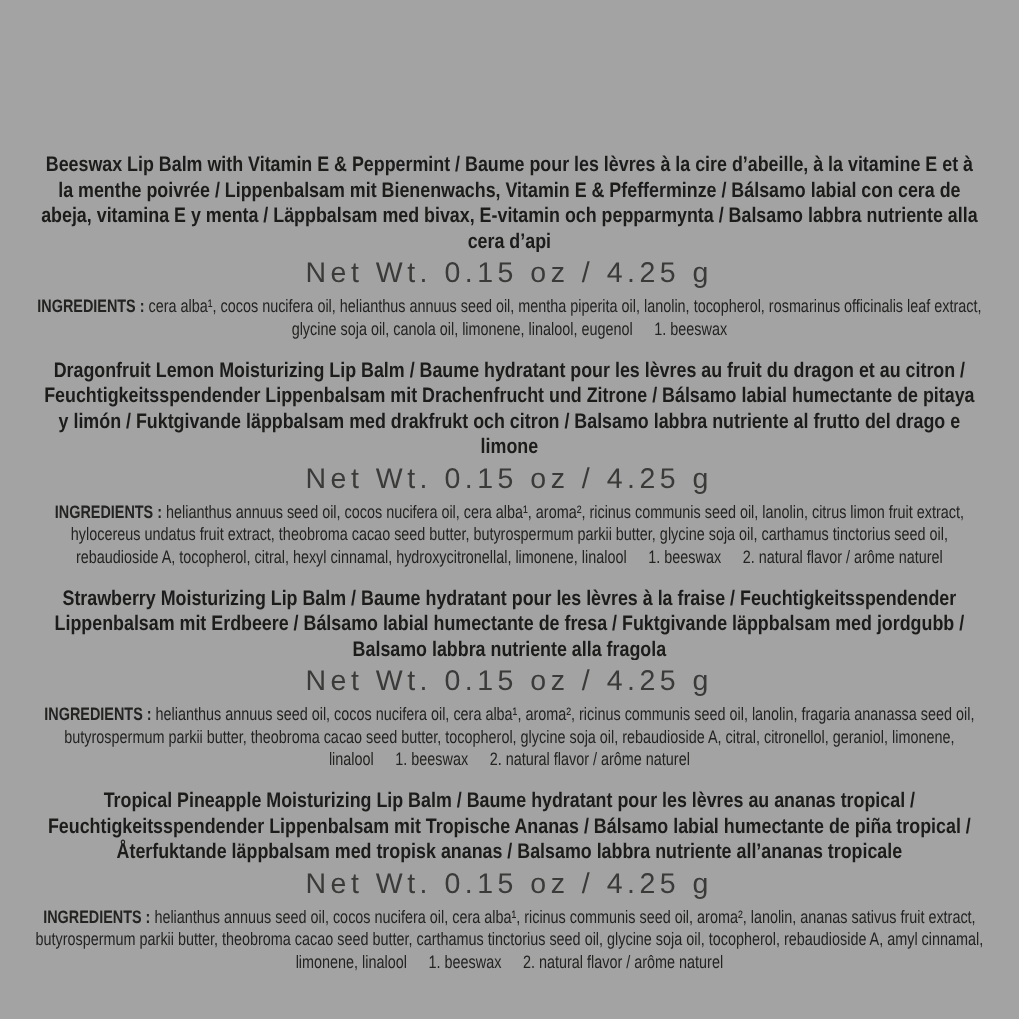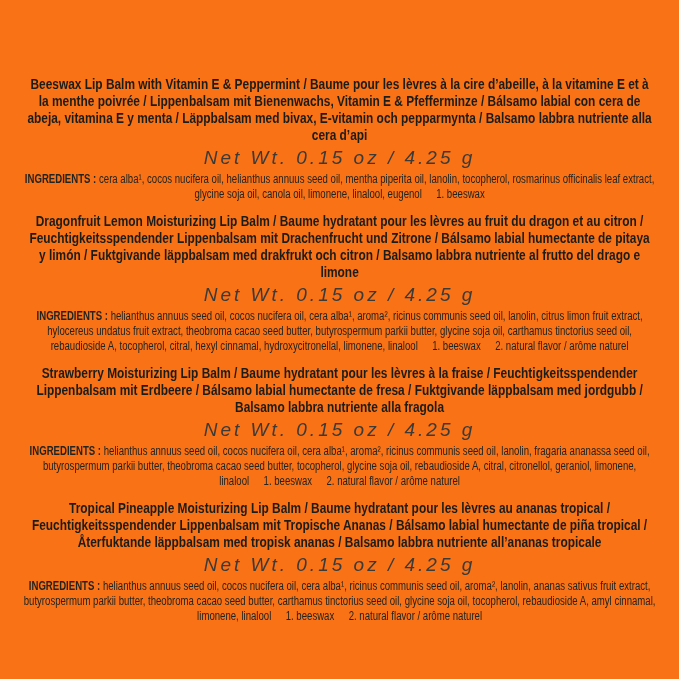--- a/index.html
+++ b/index.html
@@ -4,24 +4,24 @@
 <style>
   html, body {
     margin: 0;
     padding: 0;
     background: #ffffff;
   }
   .page {
     position: relative;
     width: 679px;
     height: 679px;
-    background: #f97316;
+    background: #a3a3a3;
     overflow: hidden;
     box-sizing: border-box;
-    padding-top: 76px;
+    padding-top: 101px;
     font-family: "Liberation Sans", sans-serif;
     color: #1d1d1b;
   }
   .product-section {
     margin: 0 0 11px 0;
   }
   
   .title {
     width: 799px;               
     transform: scaleX(0.85);
@@ -39,21 +39,20 @@
   .netwt {
     width: 679px;
     margin: 1px 0 2px 0;
     font-family: "Liberation Sans", sans-serif;
     font-size: 19px;
     line-height: 24px;
     font-weight: normal;
     letter-spacing: 3px;
     text-align: center;
     color: #3a3a38;
-    font-style: italic;
   }
   
   .ings {
     width: 849px;               
     transform: scaleX(0.8);
     transform-origin: 0 0;
     box-sizing: border-box;
     padding: 0 24px;
     margin: 0;
     font-size: 12px;

